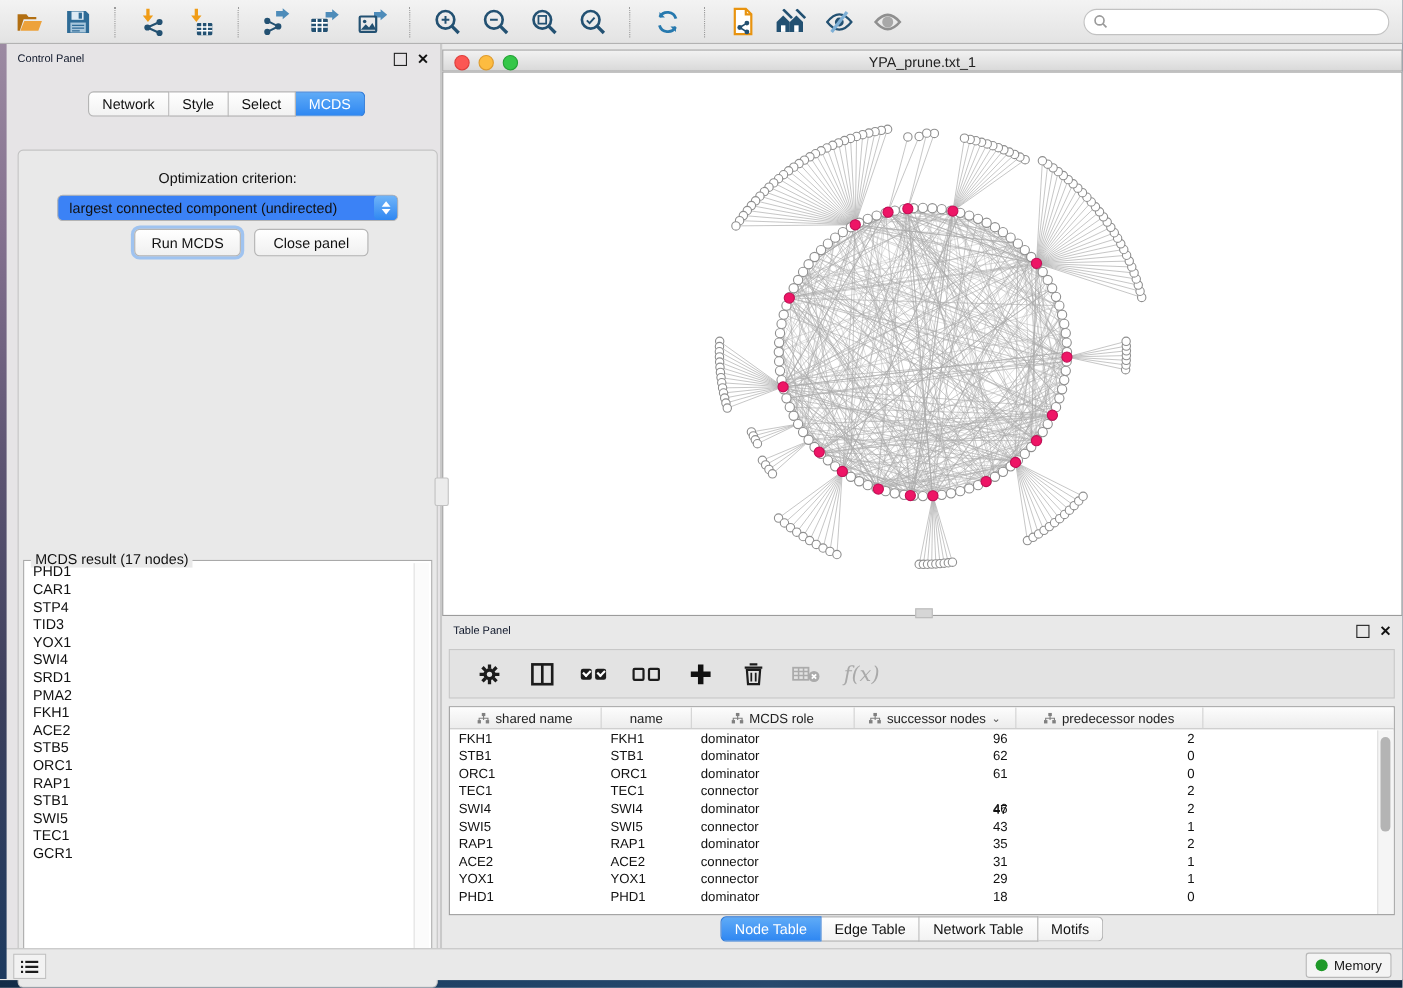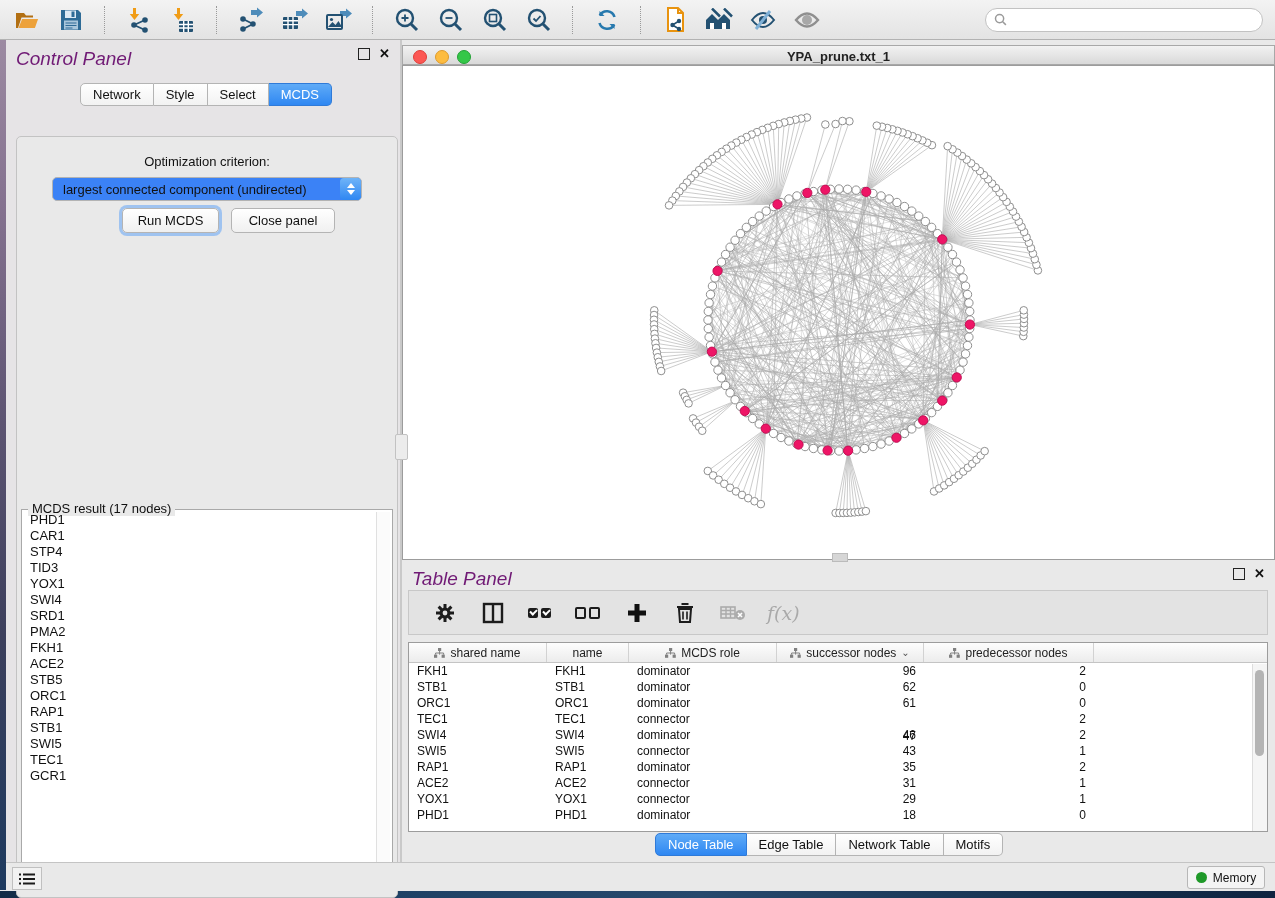--- a/index.html
+++ b/index.html
@@ -16,21 +16,21 @@
     background:linear-gradient(#f3f3f3,#e3e3e3);border-bottom:1px solid #b2b2b2;
     display:flex;align-items:center;padding:0 12px;box-sizing:border-box;gap:14px;}
   .ticon{width:30px;height:28px;display:flex;align-items:center;justify-content:center;flex:0 0 auto;}
   .tsep{width:1px;height:28px;border-left:1px dotted #9a9a9a;margin:0 4px;flex:0 0 auto;}
   .spacer{flex:1}
   .searchbox{width:278px;height:24px;background:#fff;border:1px solid #c2c2c2;border-radius:12px;
     display:flex;align-items:center;padding:0 8px;gap:6px;box-sizing:border-box;}
   .searchbox input{border:none;outline:none;flex:1;font-size:12px;background:transparent;font-family:"Liberation Sans",sans-serif;}
   
   .cp{position:absolute;left:6px;top:40px;width:394px;height:822px;background:#e6e4e6;}
-  .panel-title{position:absolute;left:10px;top:8px;font-size:19px;color:#701a75;font-style:italic;}
+  .panel-title{position:absolute;left:10px;top:8px;font-size:10px;color:#0f172a;}
   .win-btns{position:absolute;right:10px;top:8px;display:flex;gap:9px;align-items:center;}
   .float-box{width:10px;height:10px;border:1.5px solid #222;display:inline-block;}
   .close-x{font-size:13px;font-weight:bold;color:#111;line-height:10px;}
   .seg-row{position:absolute;display:flex;}
   .seg{height:21px;line-height:21px;background:linear-gradient(#ffffff,#f2f2f2);border:1px solid #b4b4b4;border-left:none;
     font-size:13px;color:#111;text-align:center;padding:0 12px;}
   .seg:first-child{border-left:1px solid #b4b4b4;border-radius:5px 0 0 5px;}
   .seg:last-child{border-radius:0 5px 5px 0;}
   .seg.active{background:linear-gradient(#5fabf7,#2f87f2);color:#fff;border-color:#2f7ad8;}
   .cp-card{position:absolute;left:10px;top:96px;width:380px;height:760px;background:#e9e9e9;
@@ -48,21 +48,21 @@
   .btn.focus{box-shadow:0 0 0 3px rgba(110,170,245,.6);}
   .groupbox{position:absolute;left:4px;top:372px;width:370px;height:366px;background:#fff;border:1px solid #a9a9a9;}
   .groupbox-label{position:absolute;top:-9px;left:6px;background:#e9e9e9;padding:0 4px;font-size:13px;color:#111;}
   .mcds-list{position:absolute;left:0;top:2px;right:16px;bottom:2px;overflow:hidden;padding-left:8px;font-size:13px;line-height:16px;color:#111;}
   .vtrack{position:absolute;right:2px;top:2px;bottom:2px;width:13px;background:#fbfbfb;border-left:1px solid #e0e0e0;}
   
   .vsplit{position:absolute;left:400px;top:40px;width:2px;height:822px;background:#c9c9c9;}
   .vsplit-handle{position:absolute;left:395px;top:434px;width:11px;height:24px;background:#ececec;border:1px solid #c2c2c2;border-radius:2px;z-index:5;}
   .hsplit-handle{position:absolute;left:832px;top:553px;width:14px;height:7px;background:#d6d6d6;border:1px solid #bbb;z-index:5;}
   
-  .netwin{position:absolute;left:402px;top:45px;width:873px;height:579px;font-weight:bold;}
+  .netwin{position:absolute;left:402px;top:45px;width:873px;height:579px;}
   .net-titlebar{position:absolute;left:0;top:0;right:0;height:20px;background:linear-gradient(#f2f2f2,#d9d9d9);
     border:1px solid #a8a8a8;box-sizing:border-box;}
   .lights{position:absolute;left:10px;top:4px;display:flex;gap:8px;}
   .light{width:12px;height:12px;border-radius:50%;}
   .net-title{position:absolute;left:0;right:0;top:3px;text-align:center;font-size:13px;color:#222;}
   .net-canvas{position:absolute;left:0;top:20px;width:873px;height:495px;background:#fff;
     border:1px solid #9c9c9c;box-sizing:border-box;}
   
   .tp{position:absolute;left:402px;top:560px;width:873px;height:302px;background:#e9e9e9;}
   .tp-toolbar{position:absolute;left:6px;right:7px;top:30px;height:45px;background:#e3e3e3;border:1px solid #c8c8c8;

